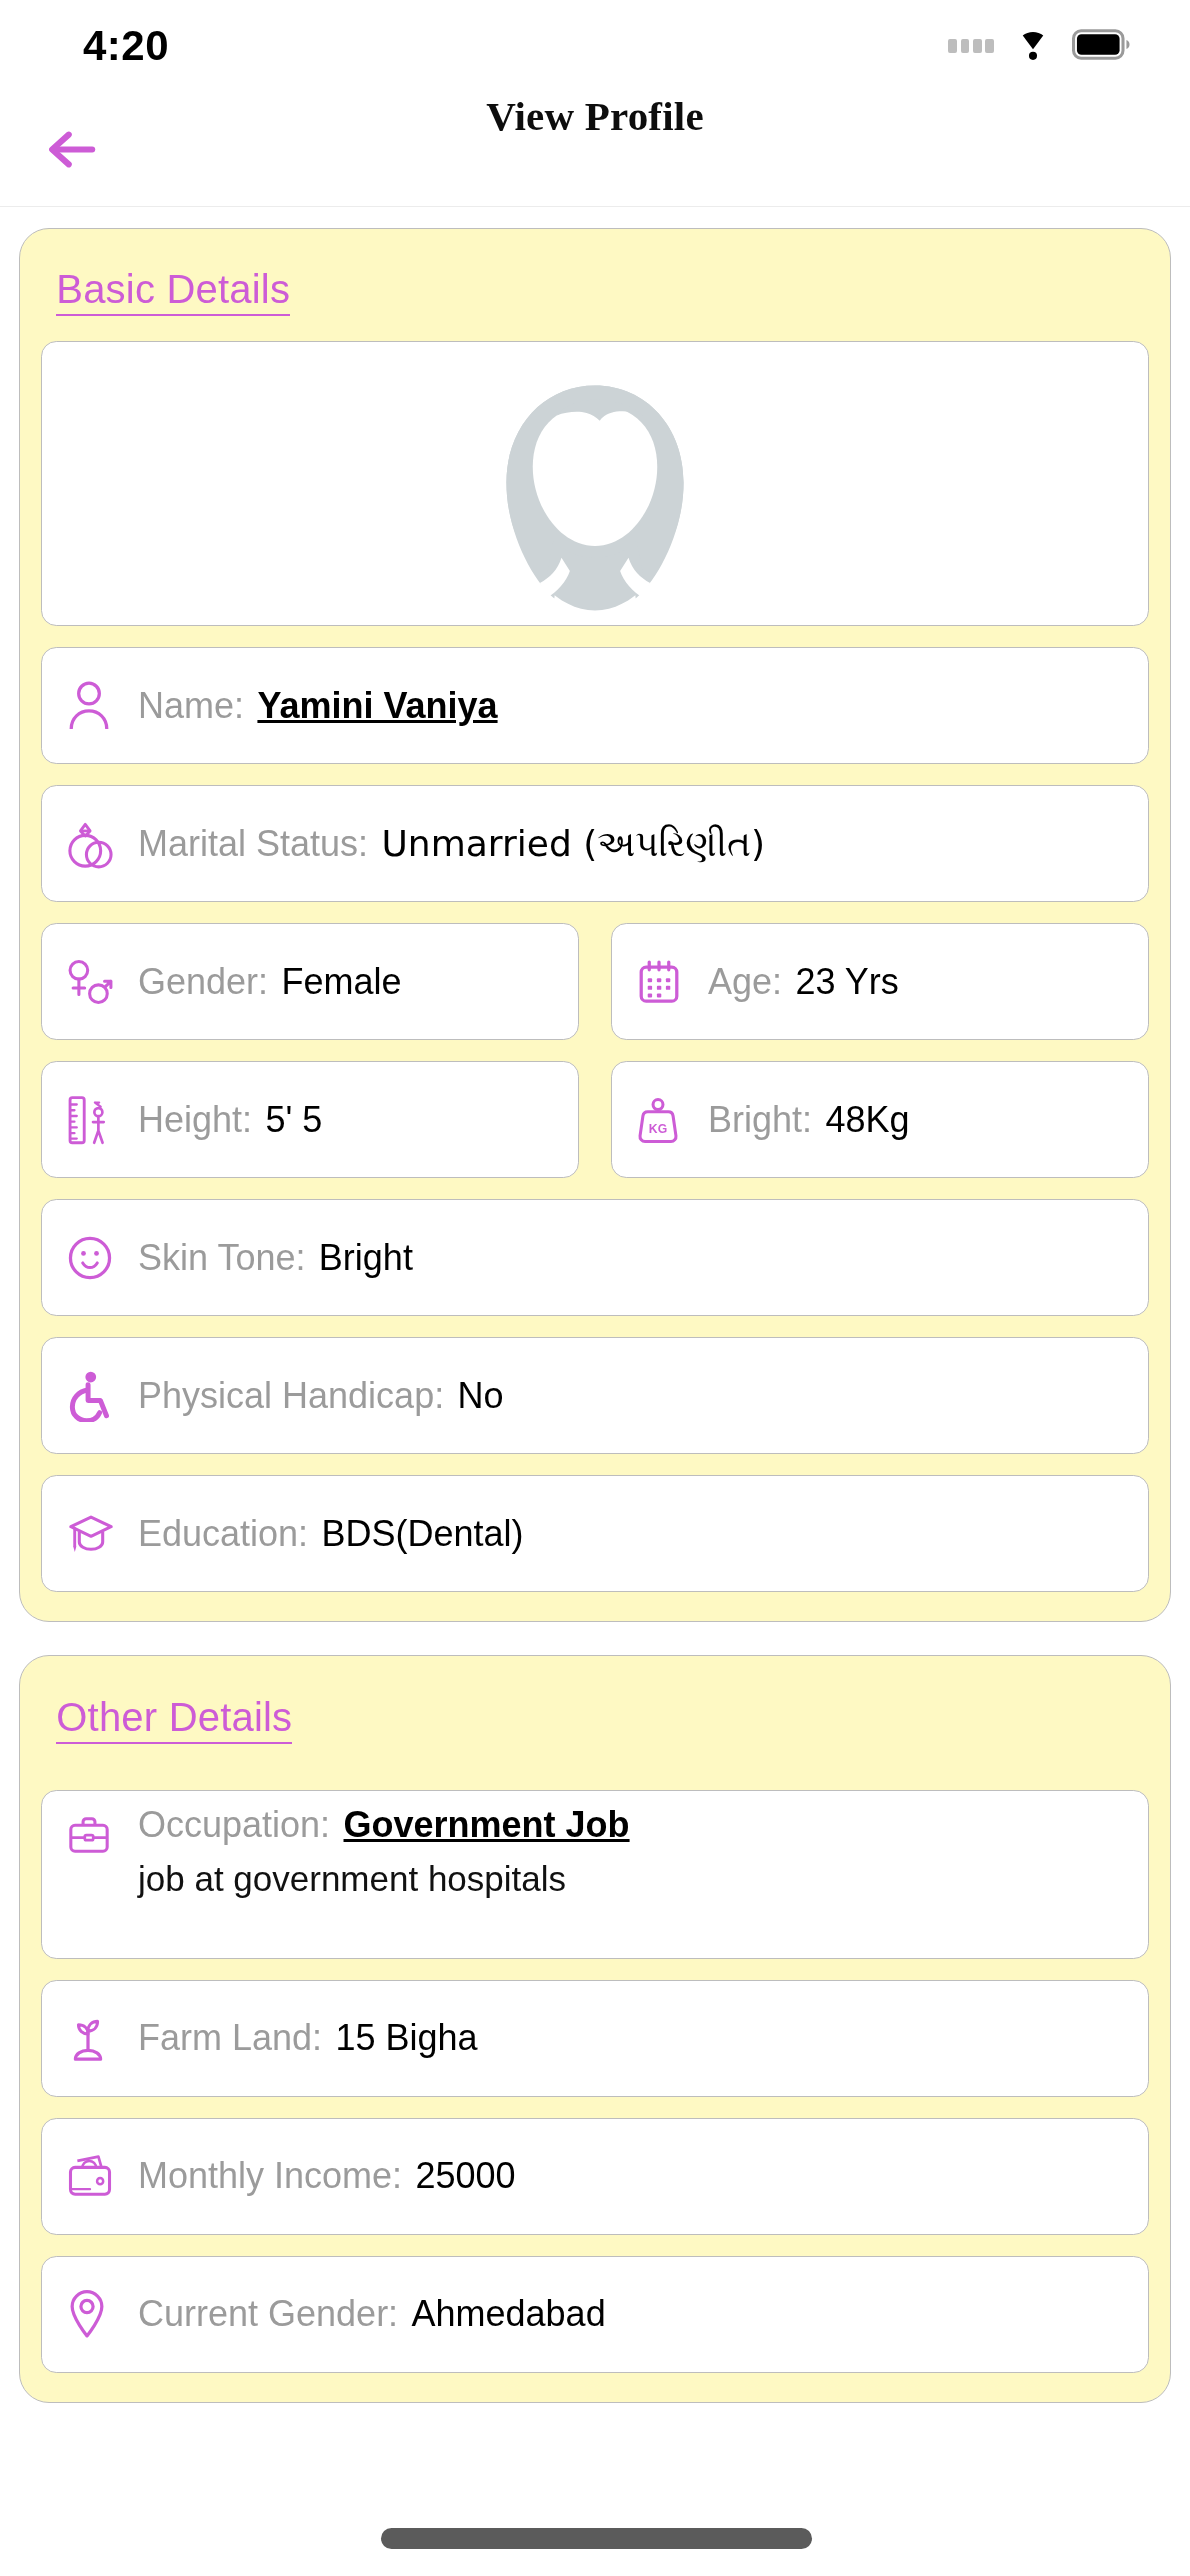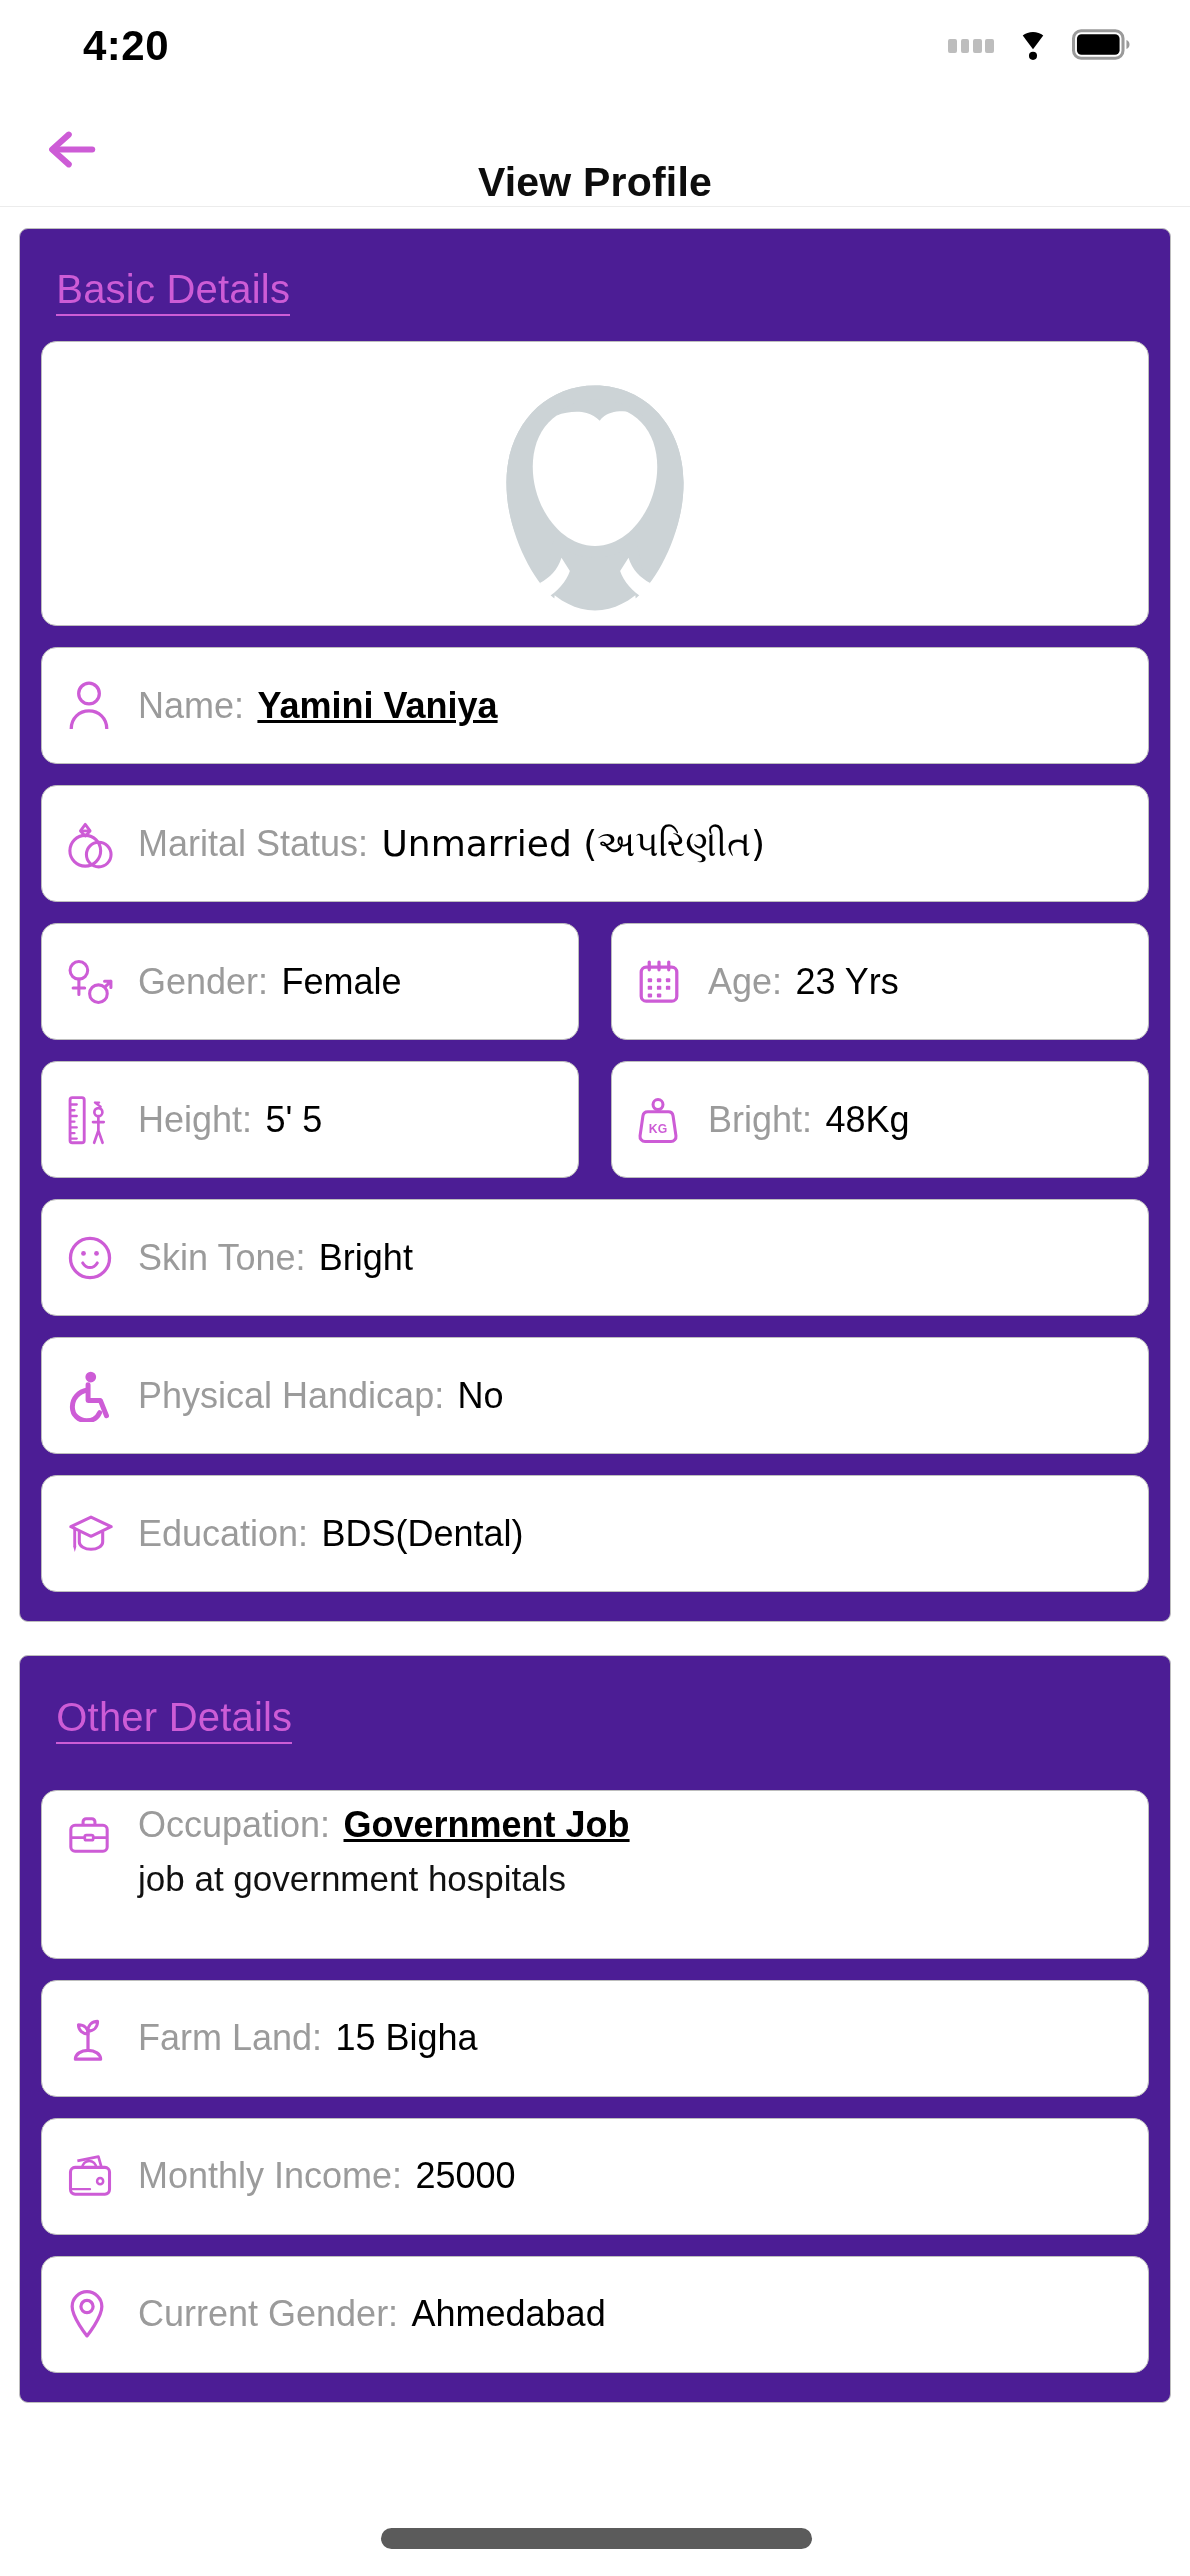--- a/index.html
+++ b/index.html
@@ -39,23 +39,24 @@
     border-radius: 1.9px;
   }
   .wifi-ico { display: block; }
   .battery-ico { display: block; }
 
   
   .app-header {
     height: 115px;
     position: relative;
     display: flex;
-    align-items: flex-end;
+    align-items: flex-start;
     border-bottom: 1.9px solid #ececec;
     background: #fff;
+    font-family: Liberation Serif, serif;
   }
   .back-btn {
     position: absolute;
     left: 31px;
     top: 50%;
     transform: translateY(-50%);
     width: 84px; height: 67px;
     display: flex; align-items: center; justify-content: center;
     cursor: pointer;
   }
@@ -68,23 +69,23 @@
     letter-spacing: 0.2px;
   }
 
   
   .content {
     padding: 21px 19px 0 19px;
   }
 
   .card {
     border: 1.9px solid #bdbdbd;
-    border-radius: 9px;
+    border-radius: 30px;
     padding: 25px 21px 29px 21px;
-    background: #4c1d95;
+    background: #fef9c3;
     margin-bottom: 33px;
   }
 
   .section-title {
     display: inline-block;
     font-size: 40px;
     color: #cd5cd6;
     border-bottom: 2.9px solid #cd5cd6;
     padding-bottom: 1.9px;
     margin: 13.4px 0 25px 15.3px;

